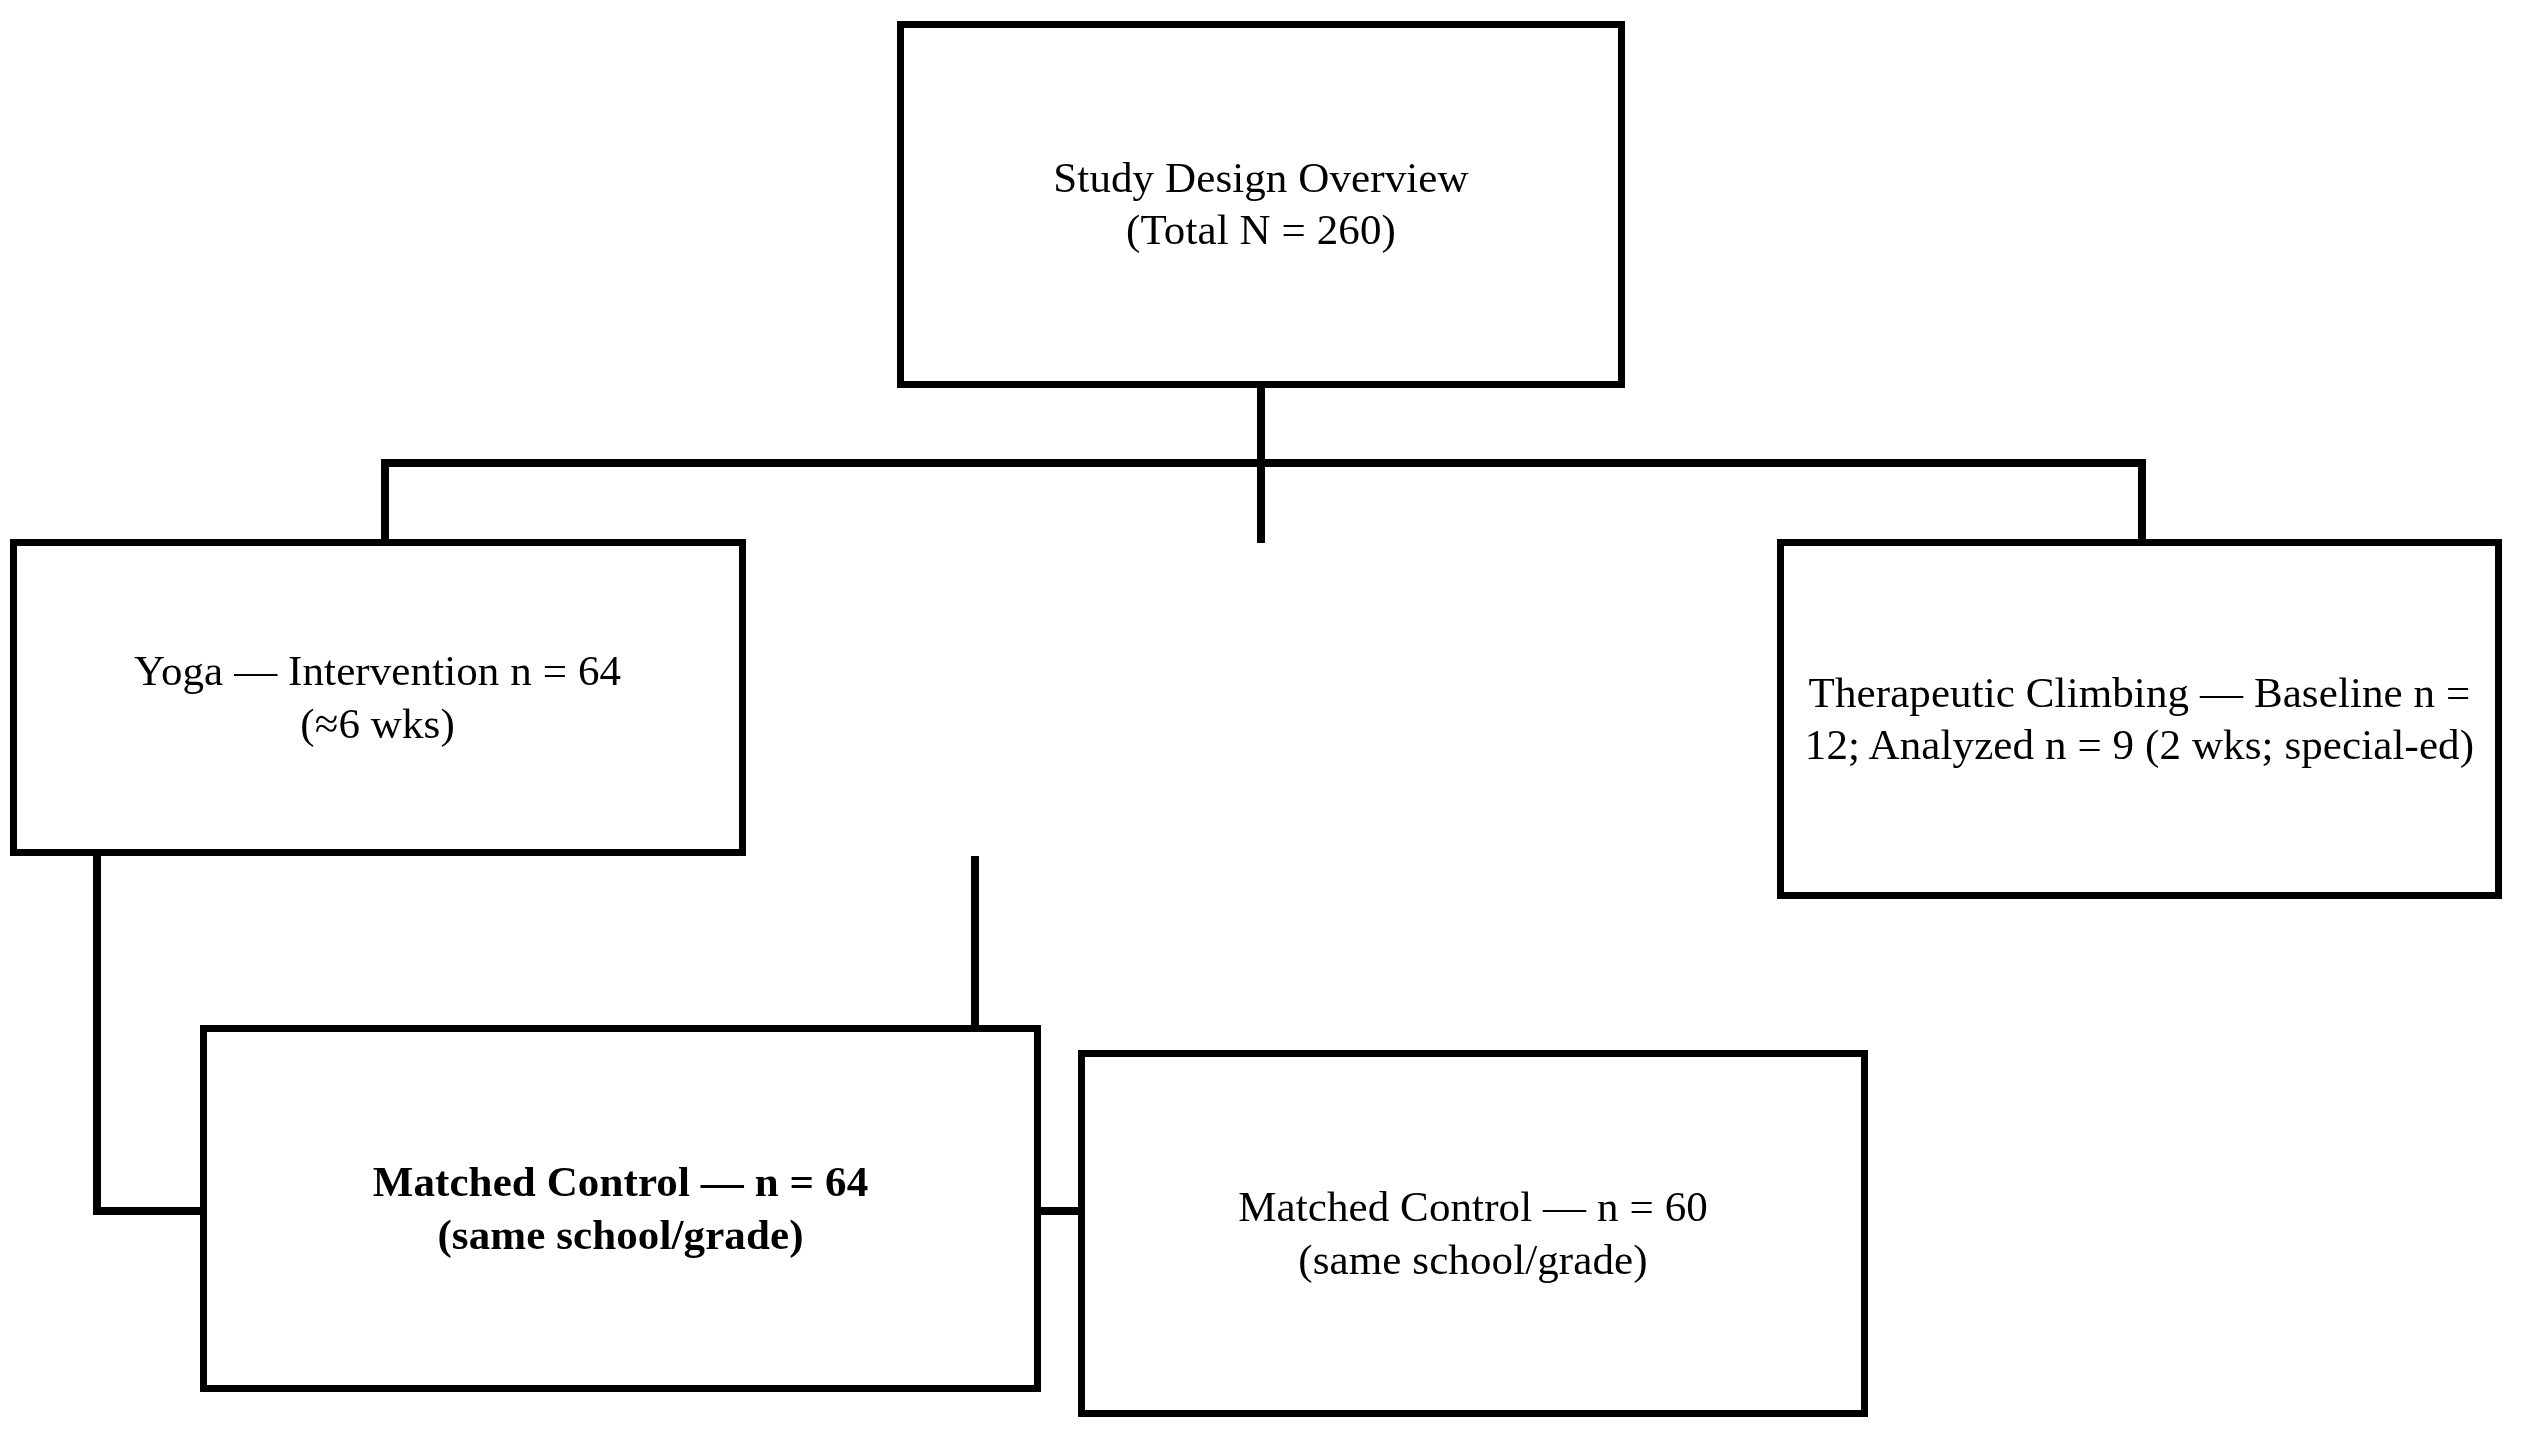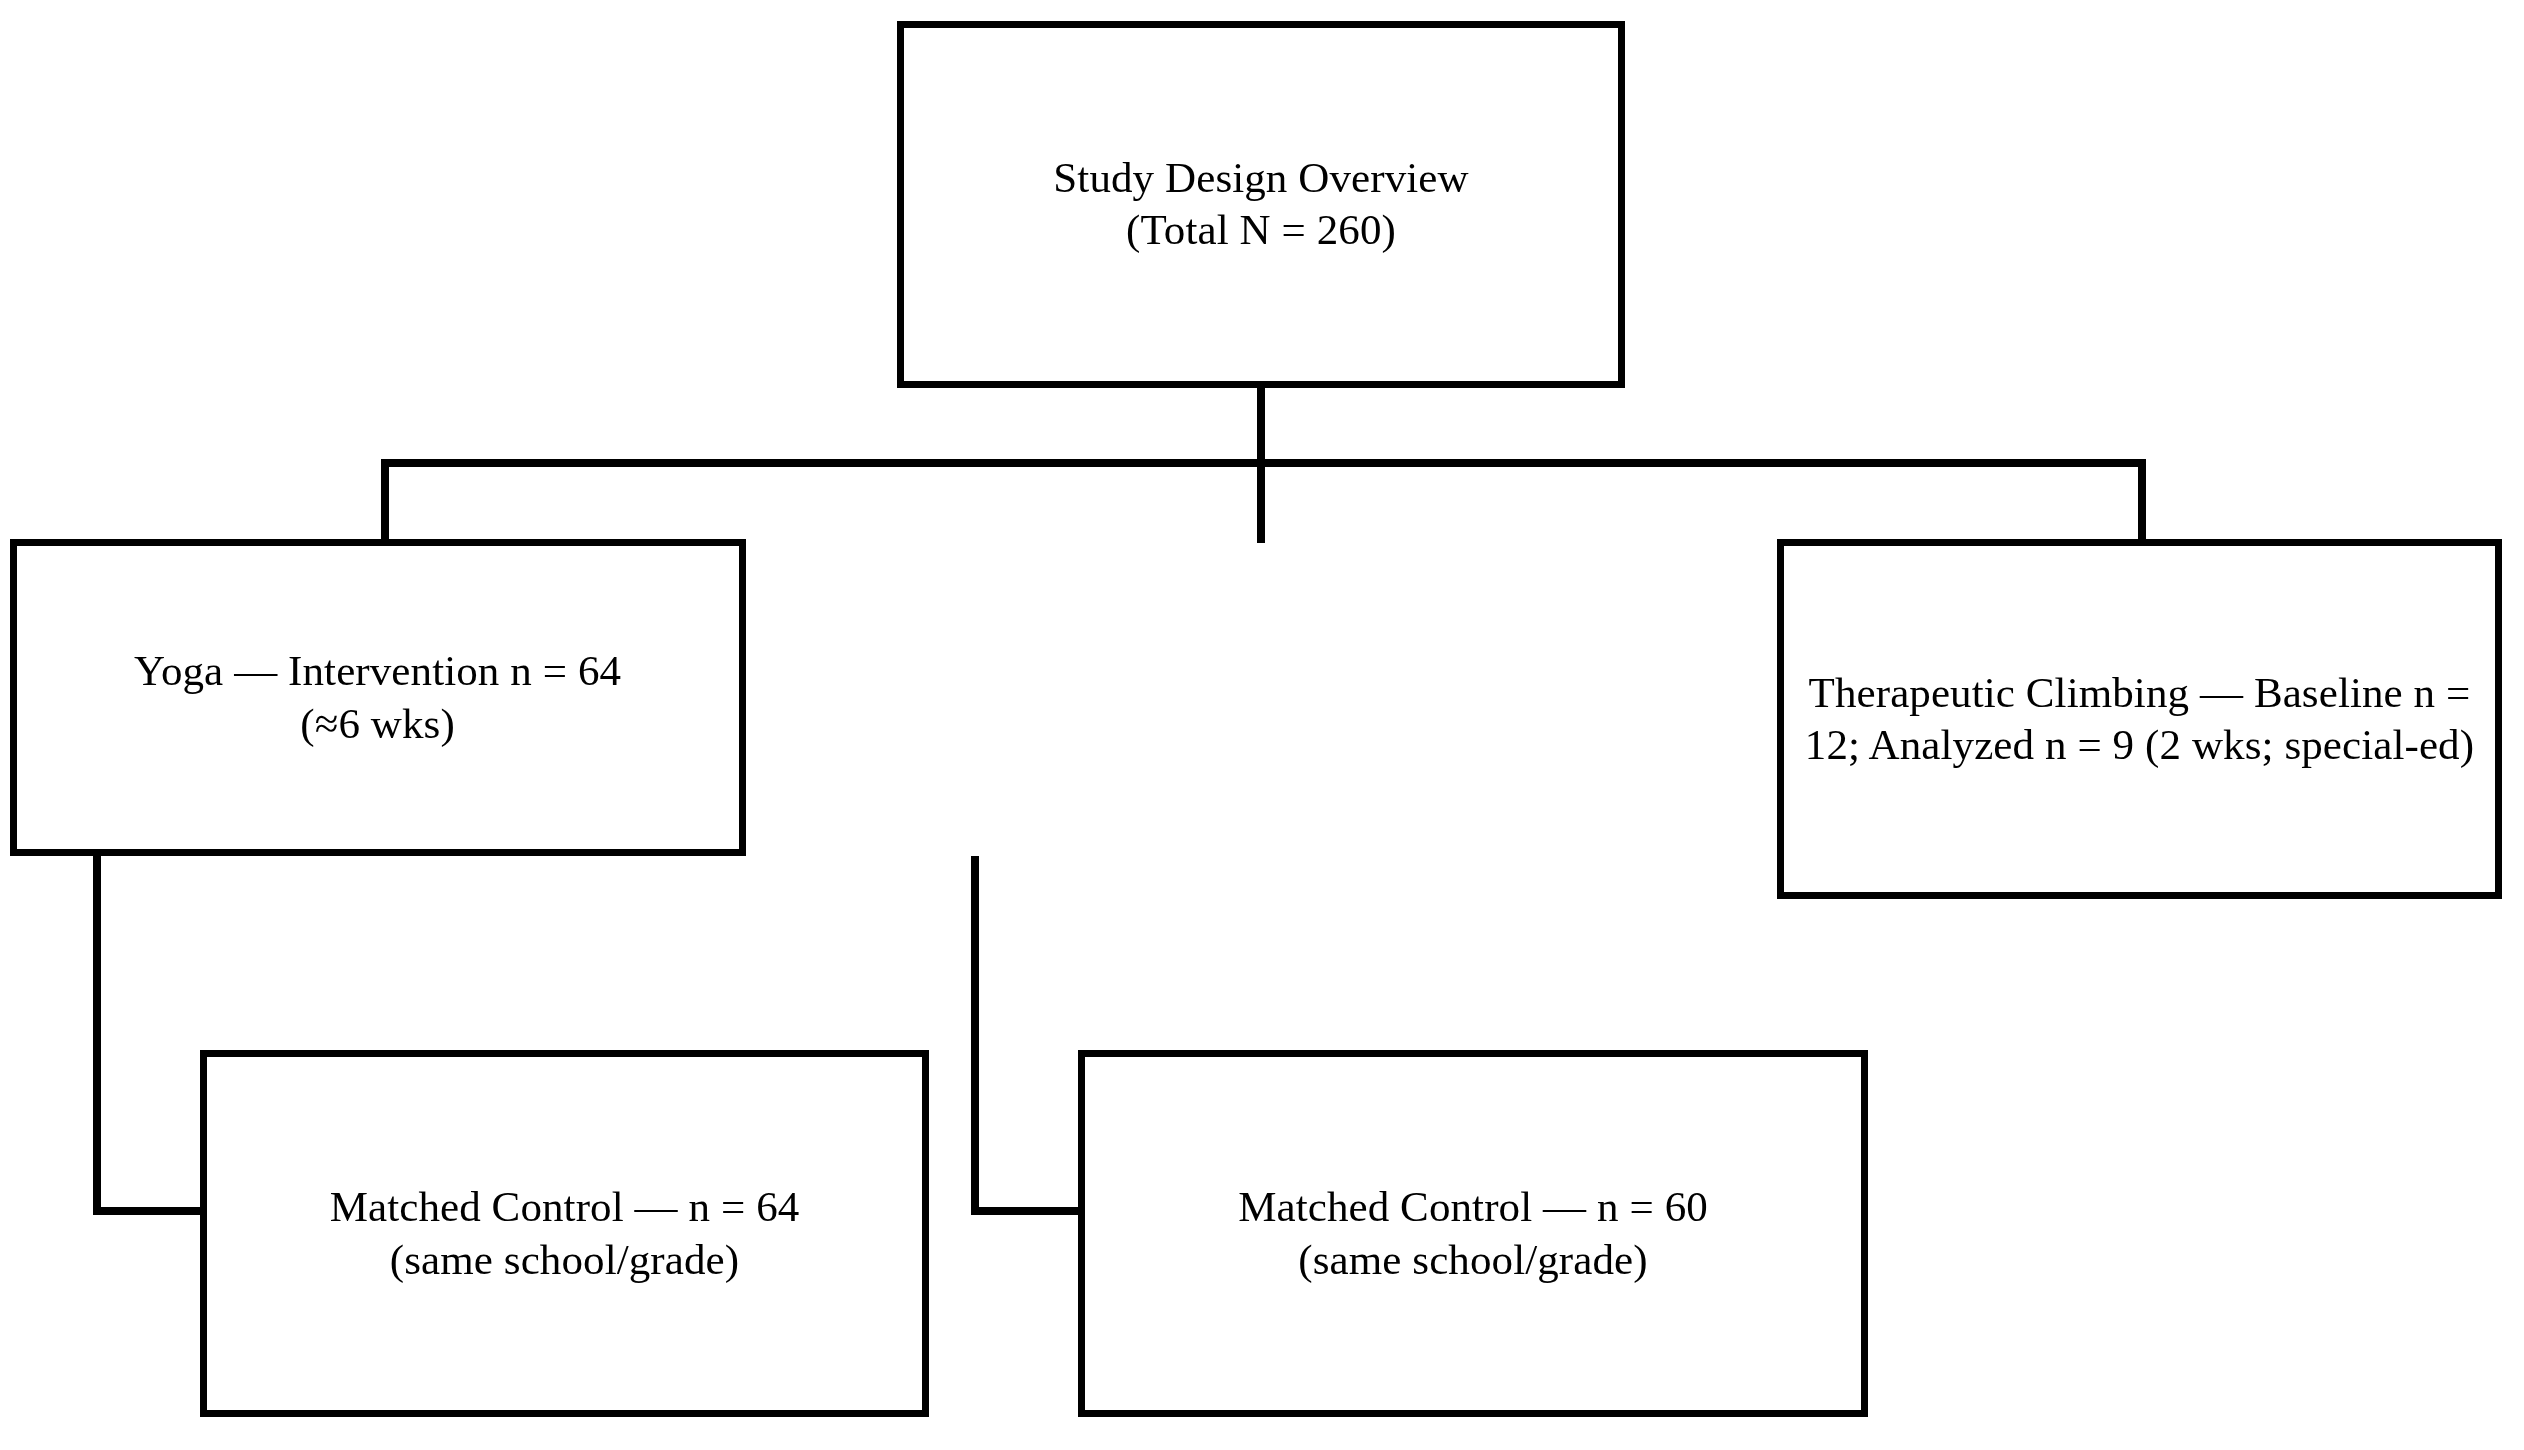--- a/index.html
+++ b/index.html
@@ -37,21 +37,21 @@
     line-height: 1.22;
     letter-spacing: 0.1px;
     white-space: pre-line;
     color: #000000;
   }
   
   #node-root      { left: 897px; top: 20.7px;   width: 728px; height: 367px; }
   #node-yoga      { left: 9.6px;   top: 539px;  width: 736px; height: 317px; }
   #node-sel       { left: 897px; top: 539px;  width: 729px; height: 317px; }
   #node-climb     { left: 1777px; top: 539px;  width: 725px; height: 360px; }
-  #node-mc64      { left: 200px;  top: 1050px; width: 729px; height: 367px; }
+  #node-mc64      { left: 200px;  top: 1025px; width: 841px; height: 367px; font-weight: bold; }
   #node-mc60      { left: 1078px; top: 1050px; width: 790px; height: 367px; }
 
   #node-yoga .node-label  { width: 116%; }
   #node-climb .node-label { width: 106%; }
 
   
   .conn {
     position: absolute;
     background: #000000;
     z-index: 1;

